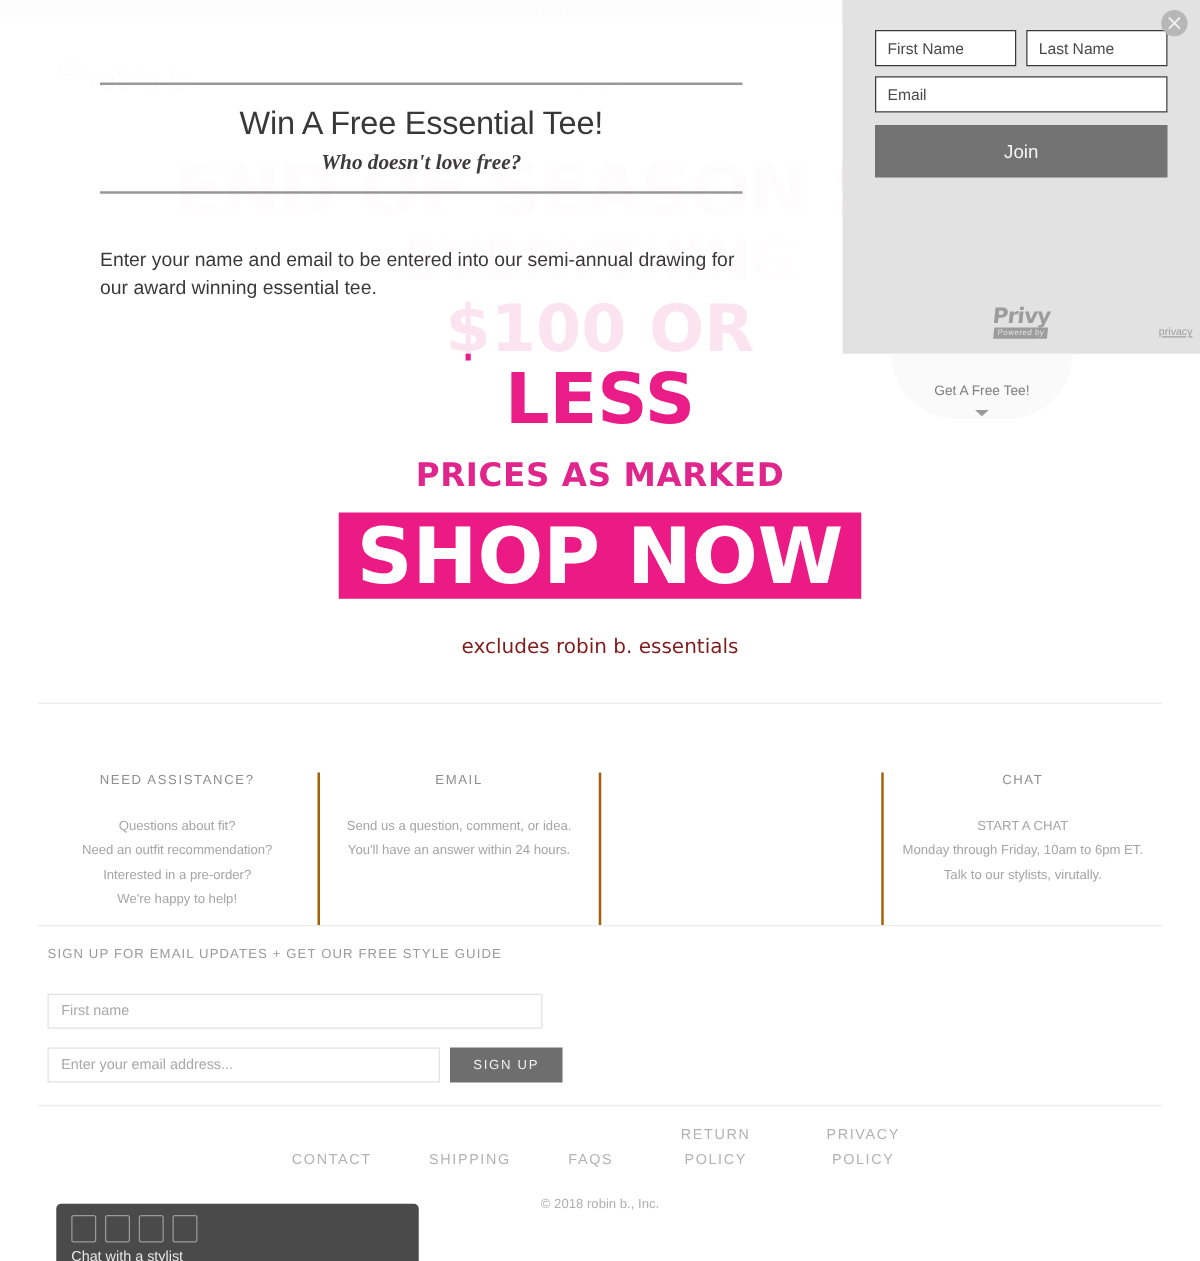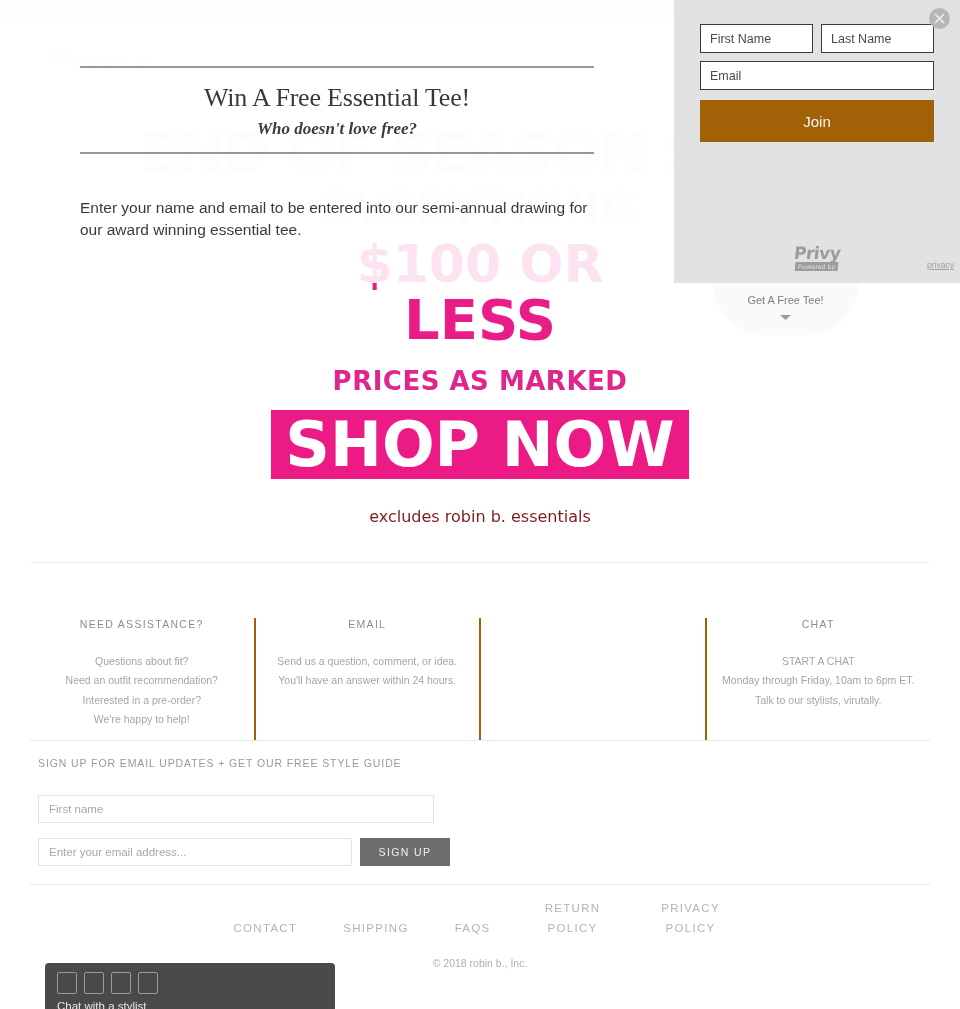--- a/index.html
+++ b/index.html
@@ -157,21 +157,21 @@
     display: flex; z-index: 40;
   }
   .modal-left {
     width: 674px; height: 283px; background: #ffffff;
     position: relative; opacity: 0.88;
   }
   .modal-left-inner { position:relative; padding: 0 80px; }
   .hr-top { height: 2px; background: #8c8c8c; margin-top: 66px; }
   .modal-h1 {
     text-align: center; font-size: 26px; color: #1d1d1d; font-weight: 400;
-    margin-top: 15px; letter-spacing: -0.2px; font-family: Liberation Serif, serif;
+    margin-top: 15px; letter-spacing: -0.2px;
   }
   .modal-sub {
     text-align: center; font-family: "Liberation Serif", serif;
     font-style: italic; font-size: 17px; color: #222; margin-top: 6px; font-weight: 700;
   }
   .hr-bot { height: 2px; background: #8c8c8c; margin-top: 13px; }
   .modal-body {
     font-size: 15.5px; color: #1d1d1d; line-height: 1.42; margin-top: 43px;
     font-weight: 400;
   }
@@ -189,21 +189,21 @@
   .name-row { display:flex; gap: 8px; }
   .f-inp {
     height: 29px; border: 1px solid #3a3a3a; background:#fff;
     font-size: 12.5px; color: #4a4a4a; padding: 0 9px;
     font-family: "Liberation Sans", sans-serif;
   }
   .f-inp::placeholder { color:#4a4a4a; }
   .f-half { width: 113px; }
   .f-full { width: 234px; margin-top: 8px; }
   .btn-join {
-    width: 234px; height: 42px; margin-top: 10px; background: #a16207;
+    width: 234px; height: 42px; margin-top: 10px; background: #737373;
     border: none; color: #f4f4f4; font-size: 15px; cursor: pointer;
     font-family: "Liberation Sans", sans-serif;
   }
   .privy-wrap {
     position:absolute; left: 0; right: 0; bottom: 12px;
     display: flex; align-items: flex-end; justify-content: center;
   }
   .privy-logo { display:flex; flex-direction: column; align-items: center; }
   .privy-word {
     font-family: "DejaVu Sans", sans-serif; font-weight: 700; font-size: 17px;
@@ -216,21 +216,21 @@
   }
   .privy-priv {
     position:absolute; right: 6px; bottom: 1px;
     font-size: 8.5px; color: #9e9e9e; text-decoration: underline;
   }
 
   
   .free-tee-tab {
     position: absolute; left: 713px; top: 283px; width: 145px; height: 52px;
     background: #fafafa; border-radius: 0 0 72px 72px;
-    text-align:center; padding-top: 11px; z-index: 41; cursor:pointer;
+    text-align:center; padding-top: 24px; z-index: 41; cursor:pointer;
   }
   .free-tee-label { font-size: 11px; color: #7e7e7e; }
   .free-tee-chev { margin-top: 8px; display:flex; justify-content:center; }
 </style>
 </head>
 <body>
 
 <div class="page">
 
   <div class="site">

